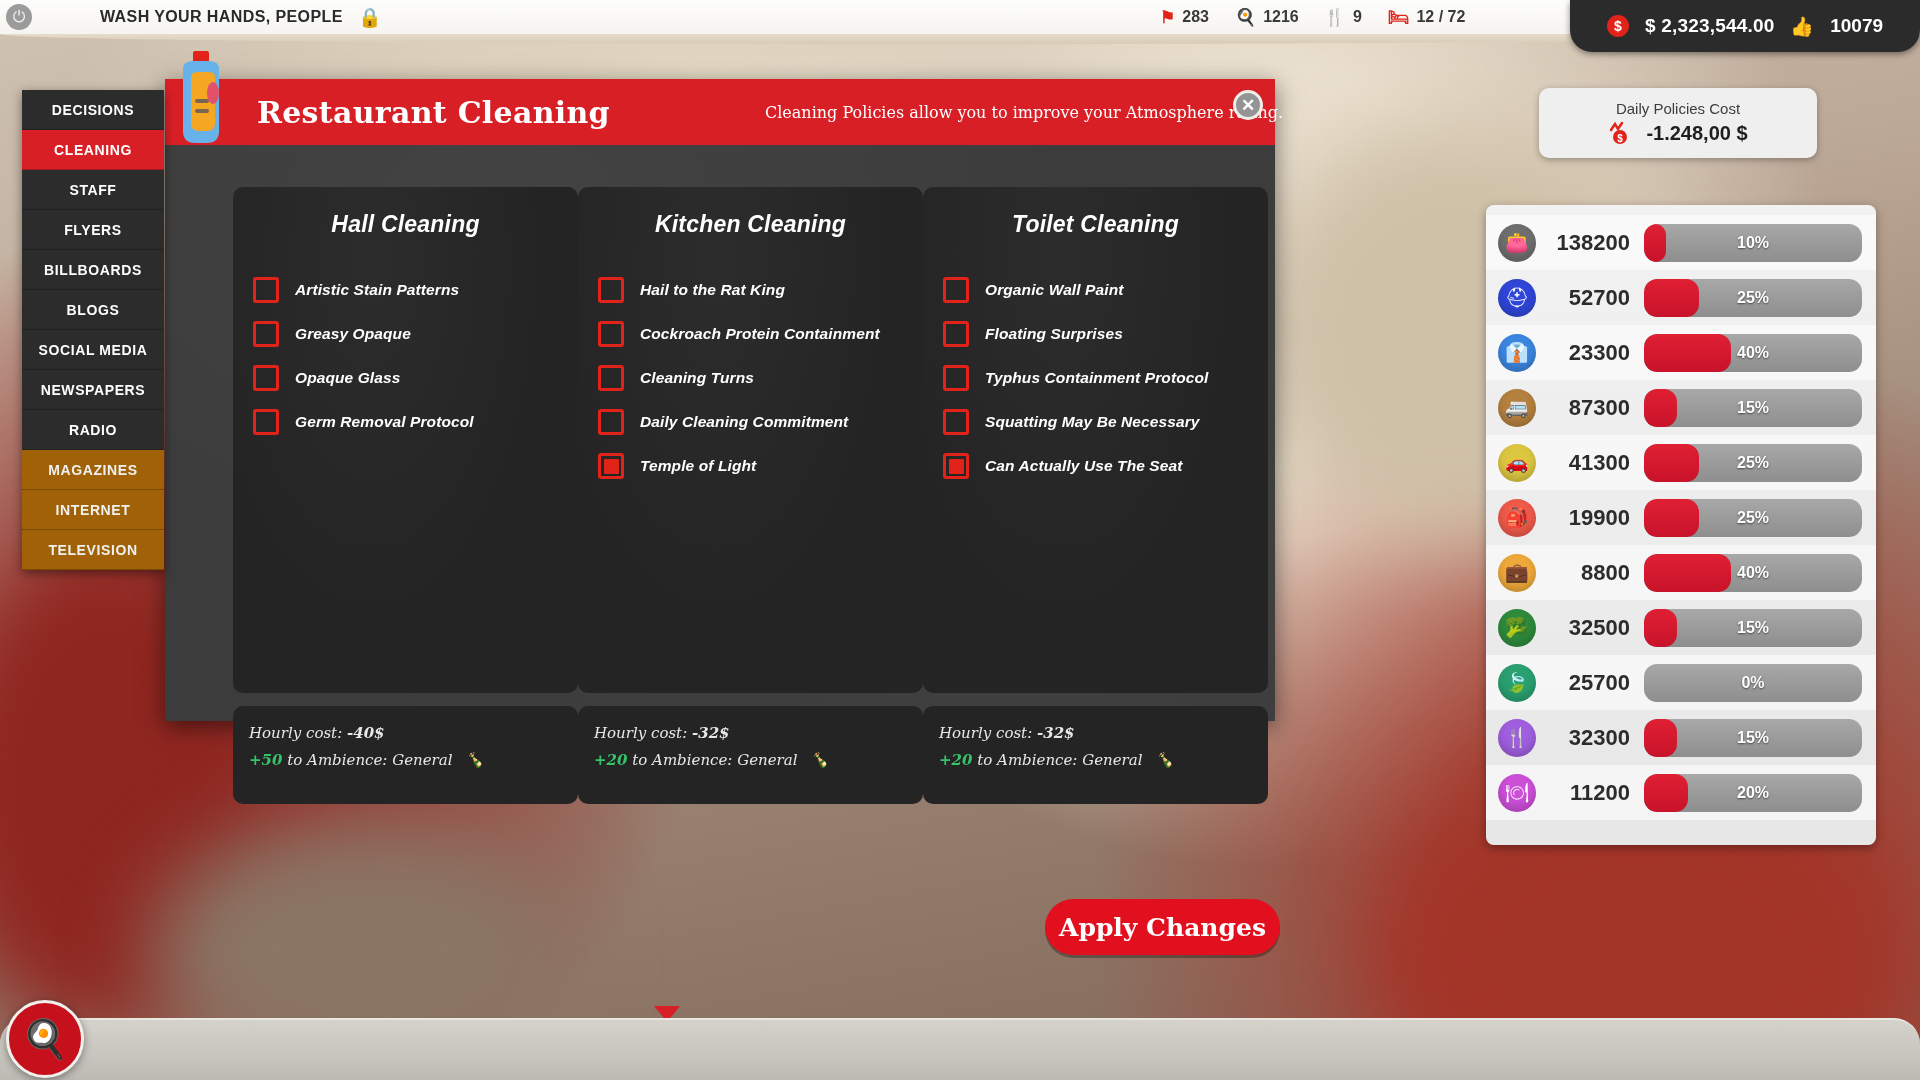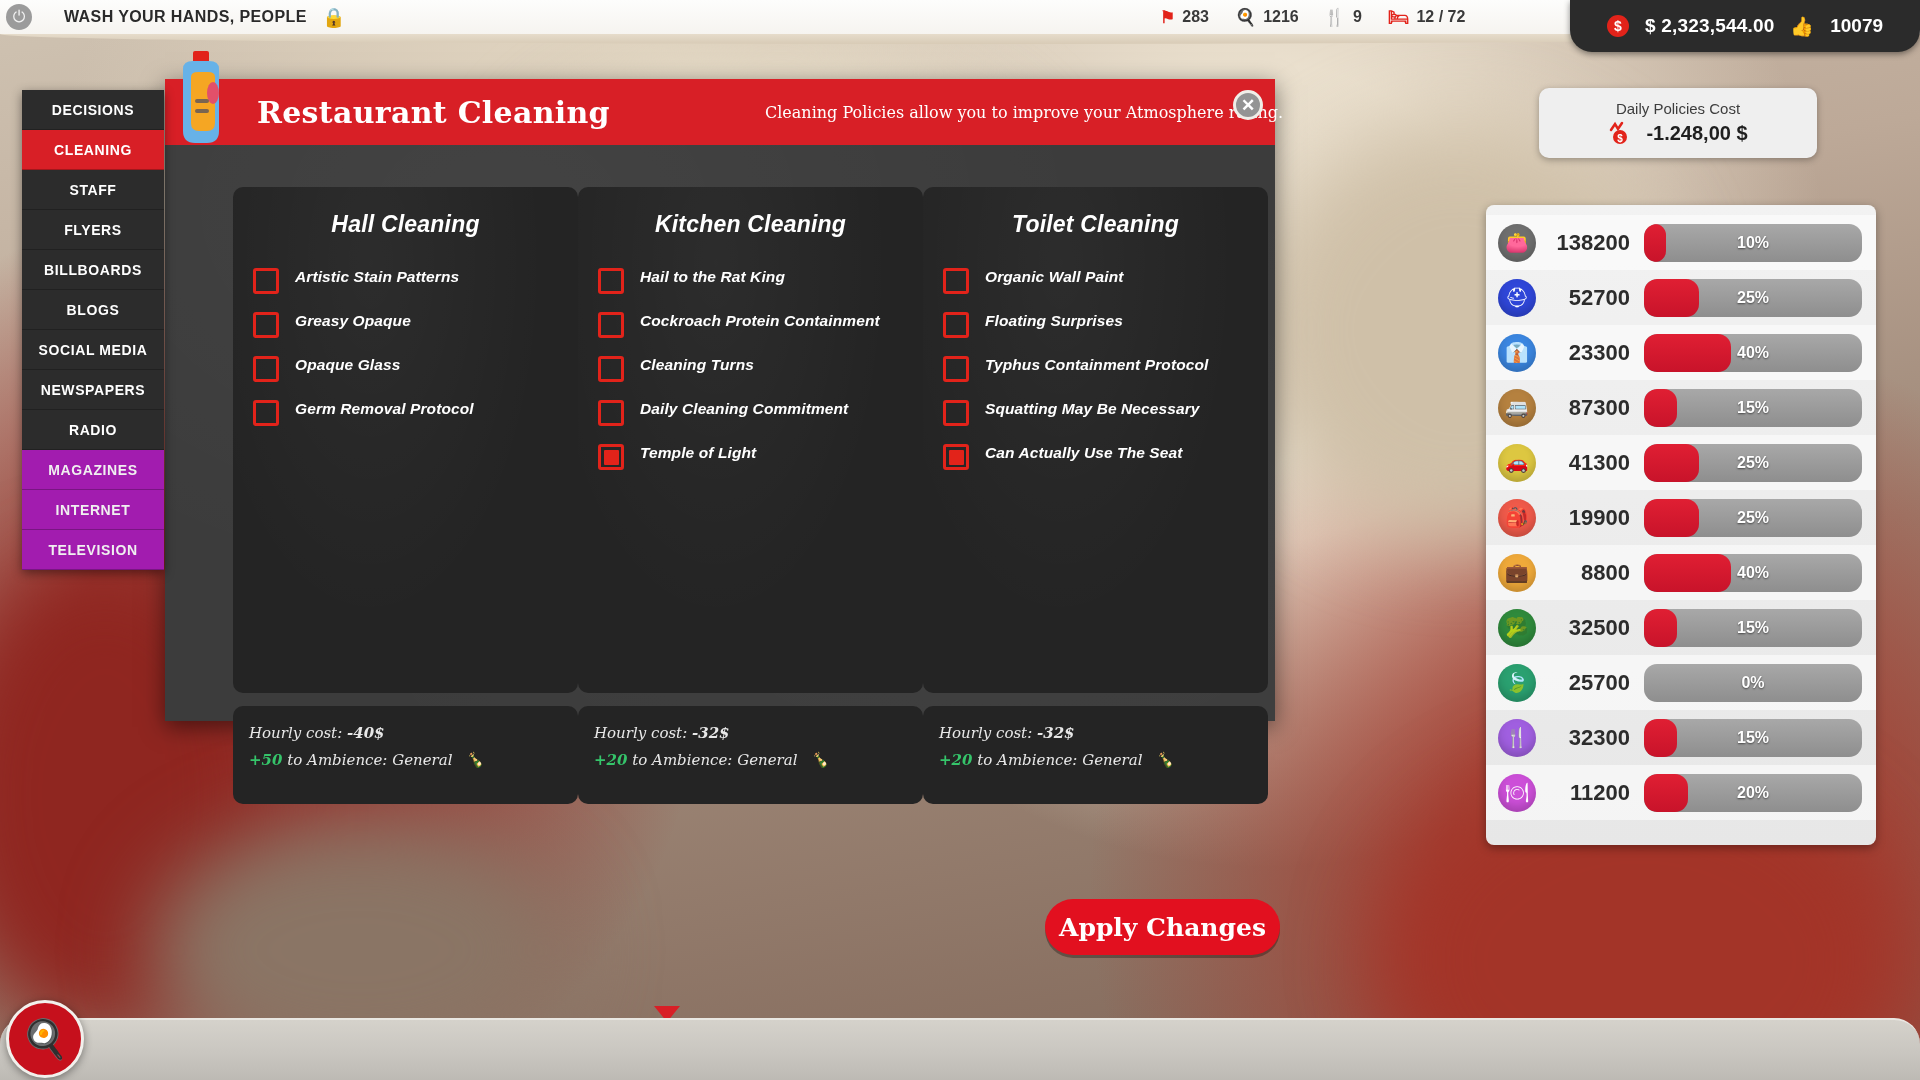--- a/index.html
+++ b/index.html
@@ -39,21 +39,21 @@
     background: linear-gradient(180deg,#e6dccb 0%,#d8cbb6 100%);
     border-radius: 0 0 50% 50%/0 0 100% 100%;
   }
   .power-btn {
     width: 26px; height: 26px; border-radius: 50%;
     background: #9b9b9b; margin-left: 6px;
     display: flex; align-items: center; justify-content: center;
     color: #f2f2f2; font-size: 16px; cursor: pointer;
   }
   .rest-name {
-    margin-left: 32px;
+    margin-left: 68px;
     font-size: 16px; font-weight: 700; letter-spacing: .4px;
     color: #2a2a2a; text-transform: uppercase;
   }
   .lock-icon { margin-left: 16px; color: #9b9b9b; font-size: 19px; }
 
   .top-stats {
     position: absolute; left: 1160px; top: 0; height: 34px;
     display: flex; align-items: center; gap: 7px;
     font-size: 16px; color: #3a3a3a; font-weight: 600;
   }
@@ -84,21 +84,21 @@
     box-shadow: 0 3px 10px rgba(0,0,0,.45);
   }
   .sidemenu-item {
     height: 40px; display: flex; align-items: center; justify-content: center;
     background: #2c2c2c; color: #ffffff;
     font-size: 14px; font-weight: 700; letter-spacing: .6px;
     text-transform: uppercase; cursor: pointer;
     border-bottom: 1px solid rgba(0,0,0,.25);
   }
   .sidemenu-item.active { background: #d81f26; }
-  .sidemenu-item.disabled { background: #a21caf; color: #f0f0f0; }
+  .sidemenu-item.disabled { background: #a16207; color: #f0f0f0; }
 
   
   .panel {
     position: absolute; left: 165px; top: 79px; width: 1110px; height: 642px;
     background:
       radial-gradient(ellipse at 30% 20%, rgba(255,255,255,.035) 0%, rgba(255,255,255,0) 55%),
       radial-gradient(ellipse at 75% 75%, rgba(255,255,255,.025) 0%, rgba(255,255,255,0) 60%),
       #3c3c3c;
     z-index: 25;
     box-shadow: 0 6px 22px rgba(0,0,0,.5);
@@ -144,21 +144,21 @@
       #242424;
     border-radius: 10px;
     padding: 24px 0 0 0;
   }
   .col-title {
     text-align: center; color: #ffffff;
     font-size: 23px; font-weight: 700; letter-spacing: .2px;
     margin-bottom: 30px;
   }
   .opt-row {
-    display: flex; 
+    display: flex; align-items: center;
     padding: 0 0 0 20px; height: 44px;
     cursor: pointer;
   }
   .cbox {
     width: 26px; height: 26px; flex: 0 0 26px;
     border: 3px solid #e2231a; border-radius: 3px;
     background: transparent;
     display: flex; align-items: center; justify-content: center;
     margin-right: 16px;
   }

